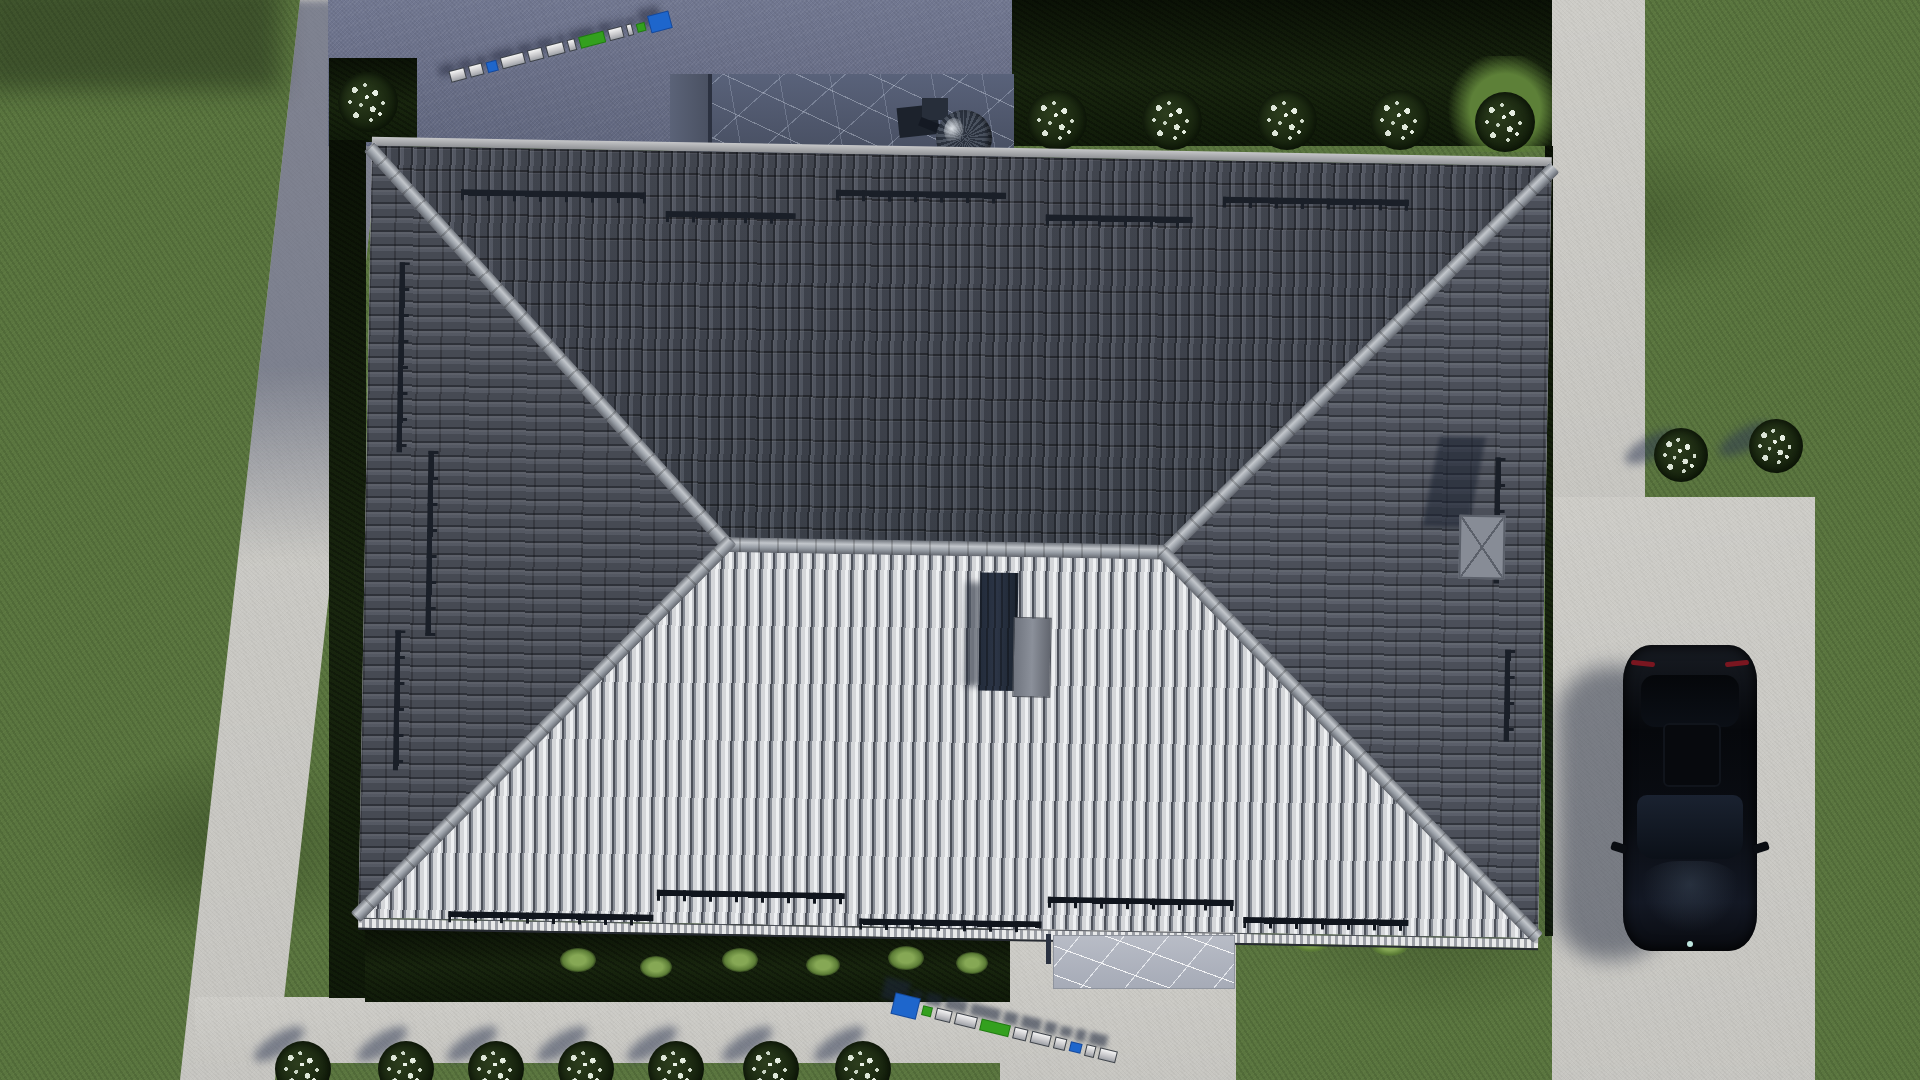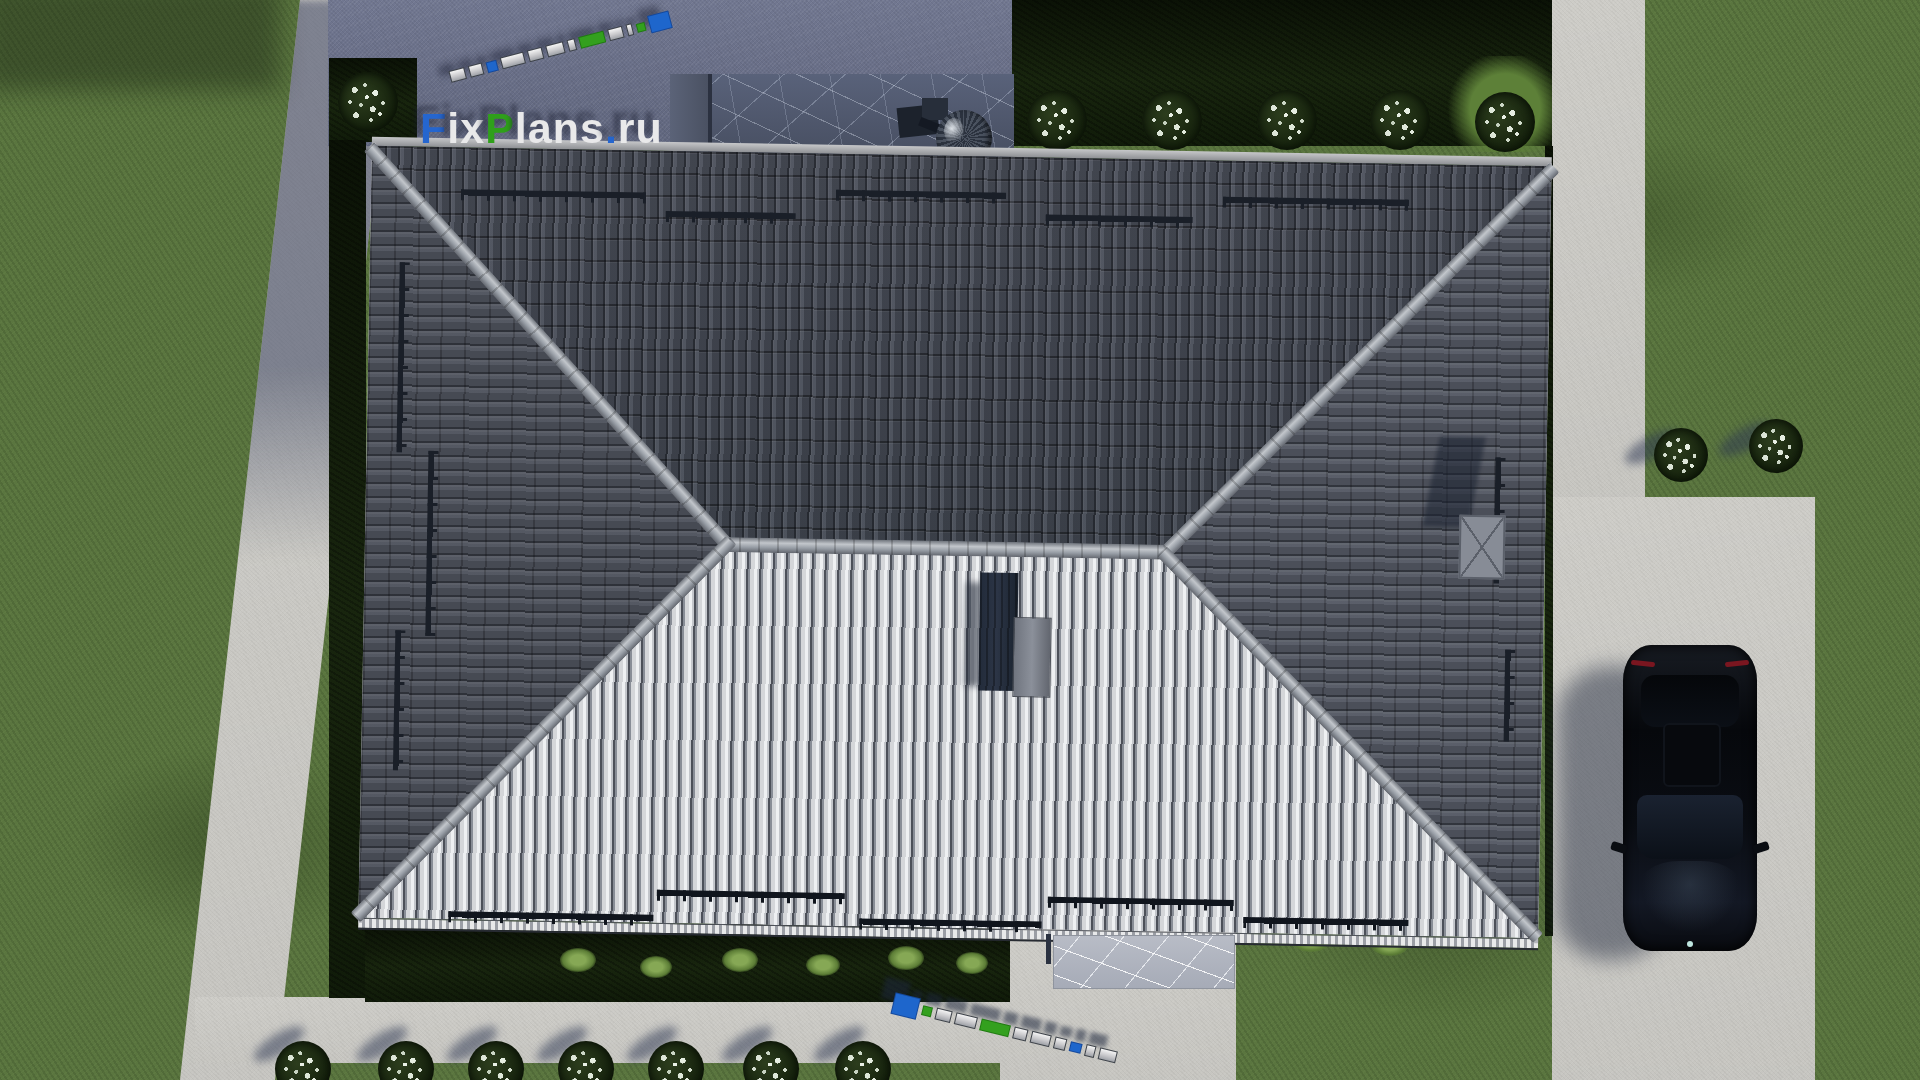--- a/index.html
+++ b/index.html
@@ -217,23 +217,20 @@
     <div class="abs" style="left:650px;top:469px;width:36px;height:78px;background:linear-gradient(90deg,#6f747e,#8b909a 50%,#62666f);border:1px solid #4a4e56;"></div>
 
     <div class="abs" style="left:1065px;top:281px;width:46px;height:90px;background:rgba(26,32,48,.55);transform:skewX(-10deg);filter:blur(2px);"></div>
     <div class="abs" style="left:1094px;top:359px;width:46px;height:64px;background:#878c96;border:2px solid #5b606a;box-sizing:border-box;
          background-image:linear-gradient(to top right, transparent 48.5%, #5b606a 48.5% 51.5%, transparent 51.5%),linear-gradient(to bottom right, transparent 48.5%, #5b606a 48.5% 51.5%, transparent 51.5%);"></div>
   </div>
 
   <div class="abs" style="left:1046px;top:934px;width:5px;height:30px;background:#2a3140;"></div>
   <div class="abs stone-light" style="left:1053px;top:935px;width:180px;height:52px;border:1px solid #8f949e;"></div>
 
-  <div class="wm-text" style="left:420px;top:104px;">
-    <span class="wm-blue">F</span><span class="wm-white">ix</span><span class="wm-green">P</span><span class="wm-white">lans</span><span class="wm-blue">.</span><span class="wm-white">ru</span>
-  </div>
 
   <div class="strip3d" style="left:450px;top:68px;transform:rotate(-14.7deg);filter:drop-shadow(-9px -8px 3px rgba(30,36,56,.45));">
     <span class="seg" style="width:16px;"></span>
     <span class="seg" style="width:14px;"></span>
     <span class="seg blue" style="width:11px;height:11px;"></span>
     <span class="seg" style="width:24px;"></span>
     <span class="seg" style="width:15px;"></span>
     <span class="seg" style="width:18px;"></span>
     <span class="seg" style="width:8px;"></span>
     <span class="seg green" style="width:26px;"></span>

